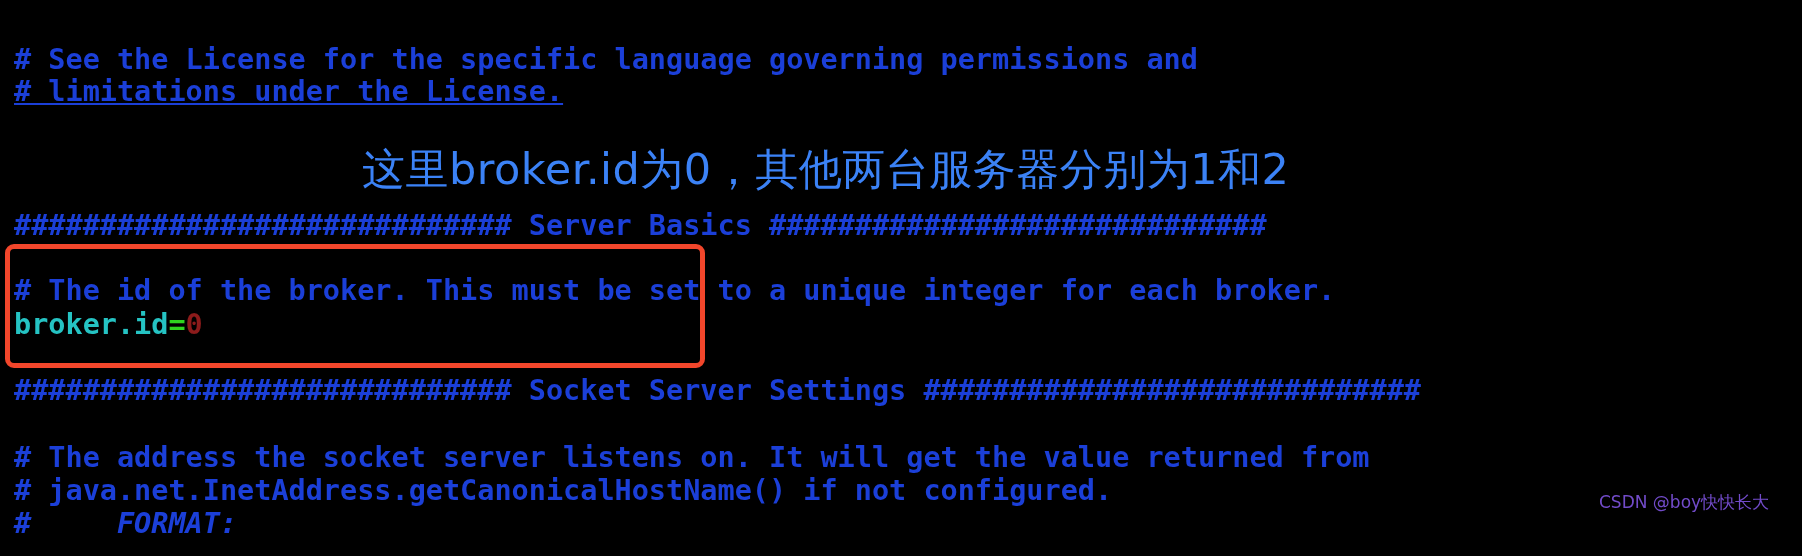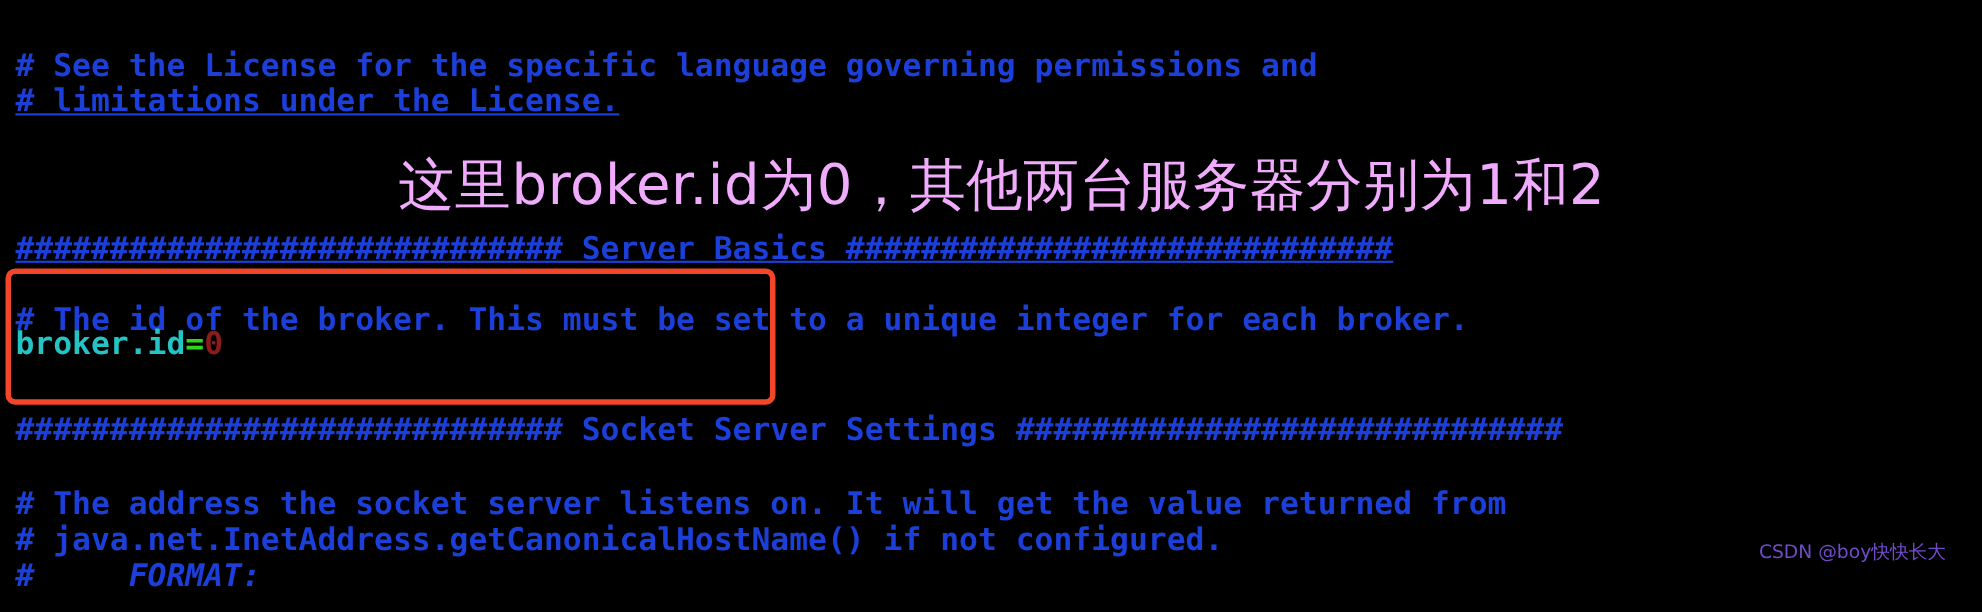--- a/index.html
+++ b/index.html
@@ -53,23 +53,23 @@
     border-radius: 9px;
     background: transparent;
     z-index: 3;
     pointer-events: none;
   }
 
   
   .annotation {
     position: absolute;
     z-index: 4;
-    color: #f0abfc;
+    color: #3b82f6;
     font-family: "DejaVu Sans", "Liberation Sans", sans-serif;
-    font-size: 51px;
+    font-size: 43px;
     line-height: 46px;
     white-space: pre;
     font-weight: 400;
     letter-spacing: 0.5px;
   }
 
   
   .watermark {
     position: absolute;
     z-index: 5;
@@ -86,25 +86,25 @@
 
 <div id="screen">
 
   <div class="code-layer">
 
     <div class="code-line comment" style="top:4px;"># See the License for the specific language governing permissions and</div>
 
     <div class="code-line comment" style="top:36px;text-decoration:underline;"># limitations under the License.</div>
 
 
-    <div class="code-line comment" style="top:170px;text-decoration:underline;">############################# Server Basics #############################</div>
+    <div class="code-line comment" style="top:170px;">############################# Server Basics #############################</div>
 
     <div class="code-line comment" style="top:235px;"># The id of the broker. This must be set to a unique integer for each broker.</div>
 
-    <div class="code-line" style="top:257px;"><span class="tok-key">broker.id</span><span class="tok-eq">=</span><span class="tok-num">0</span></div>
+    <div class="code-line" style="top:269px;"><span class="tok-key">broker.id</span><span class="tok-eq">=</span><span class="tok-num">0</span></div>
 
     <div class="code-line comment" style="top:335px;">############################# Socket Server Settings #############################</div>
 
     <div class="code-line comment" style="top:402px;"># The address the socket server listens on. It will get the value returned from</div>
 
     <div class="code-line comment" style="top:435px;"># java.net.InetAddress.getCanonicalHostName() if not configured.</div>
 
     <div class="code-line comment" style="top:468px;font-style:italic;">#     FORMAT:</div>
 
   </div>

